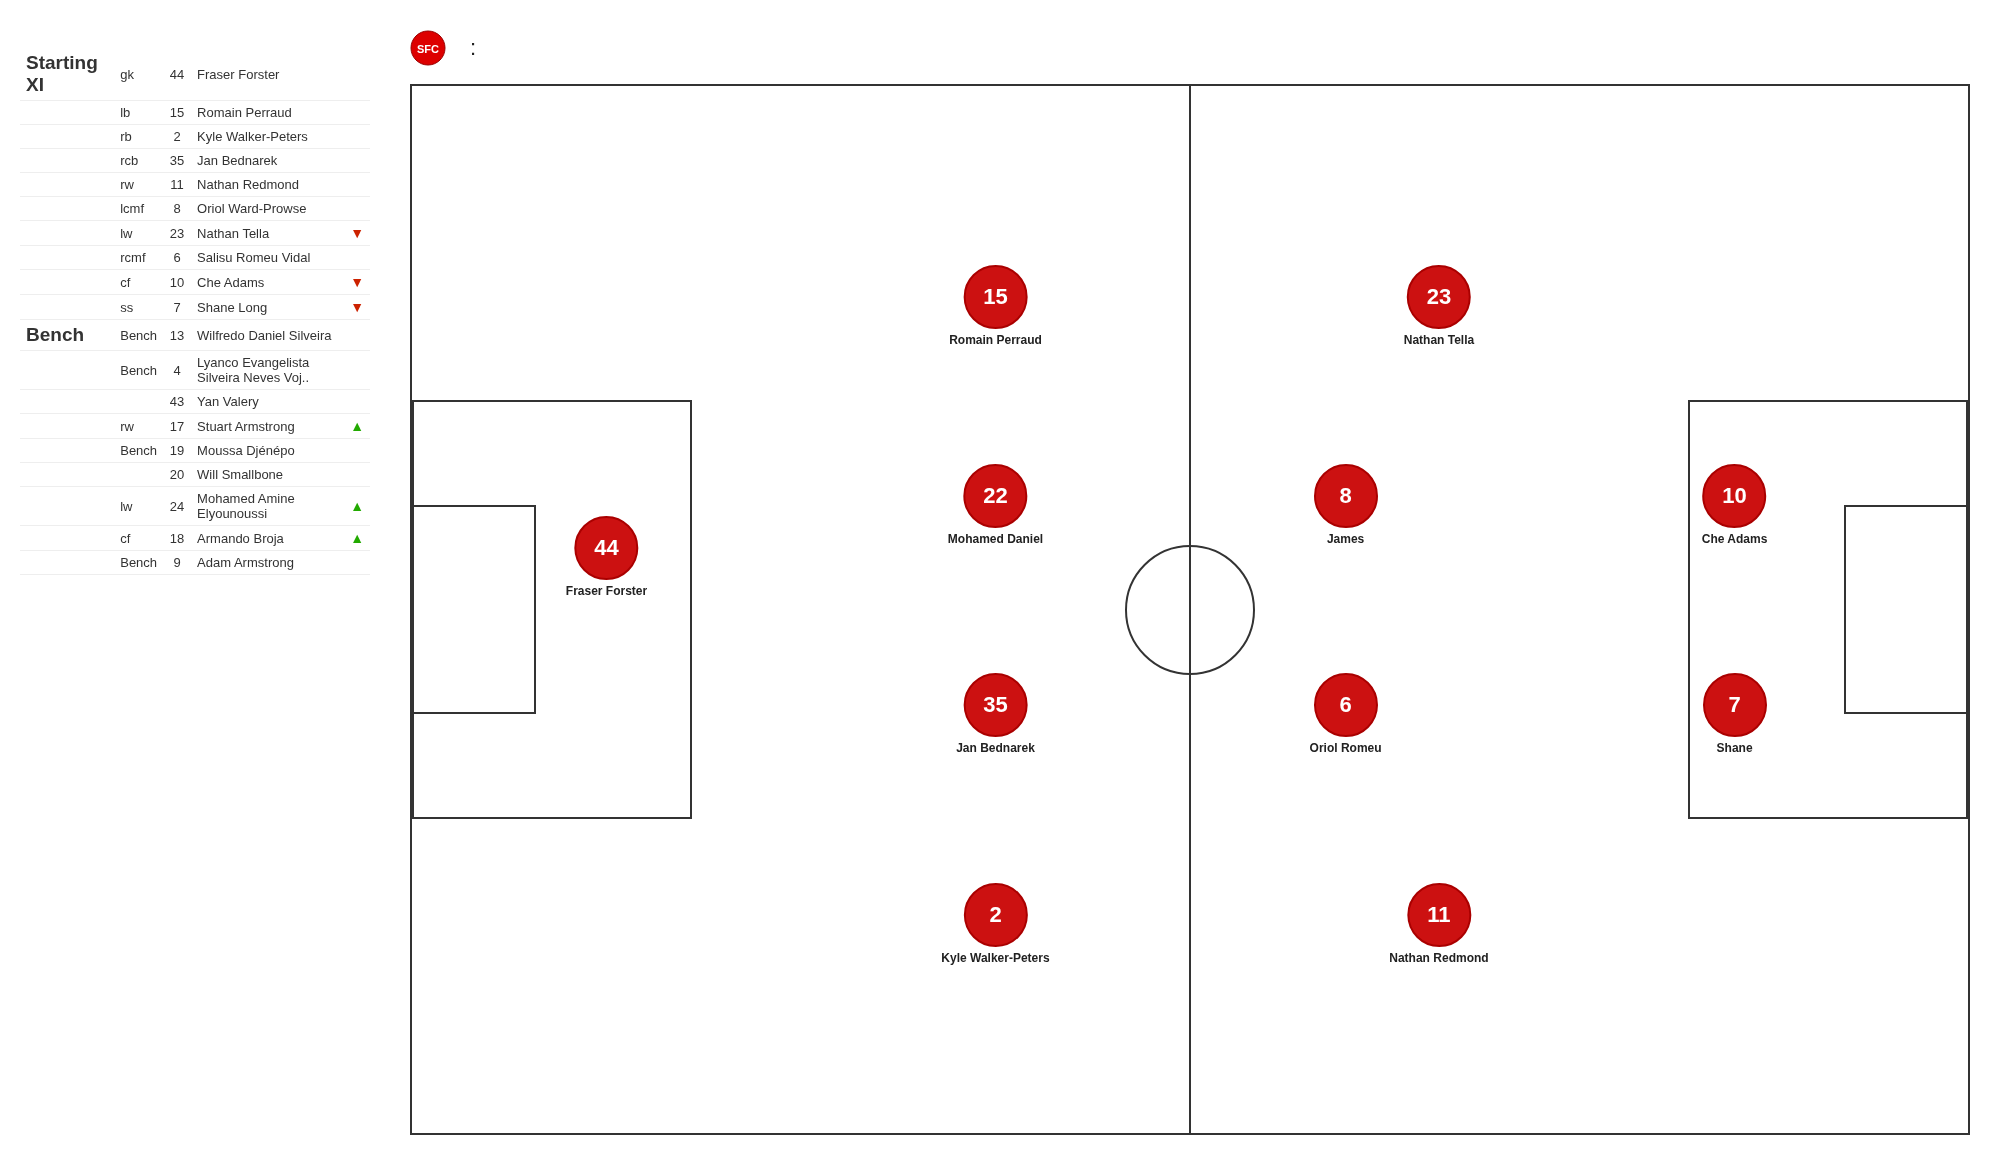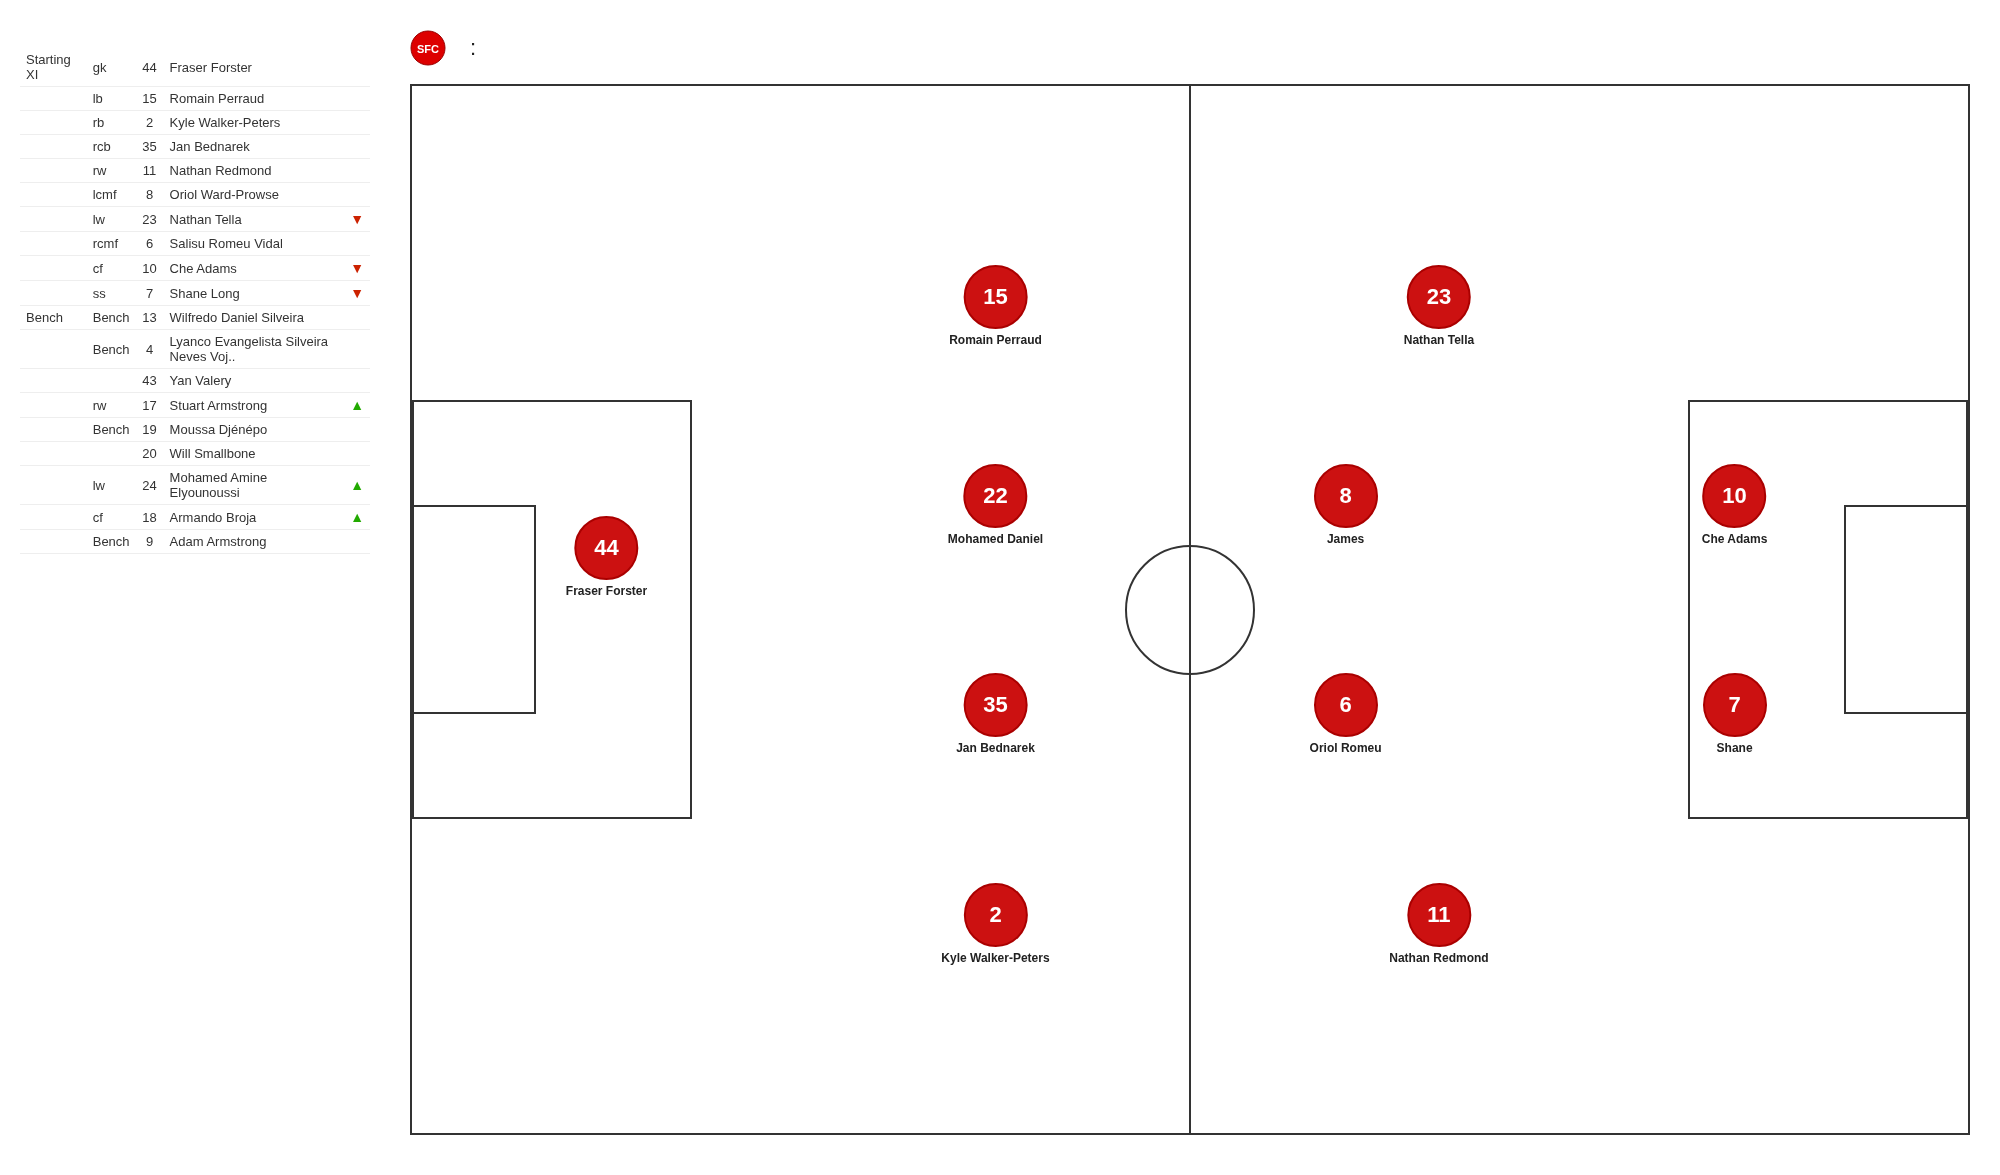--- a/index.html
+++ b/index.html
@@ -39,23 +39,23 @@
       padding: 4px 6px;
       vertical-align: middle;
       color: #333;
     }
 
     .lineup-table tr {
       border-bottom: 1px solid #eee;
     }
 
     .section-label {
-      font-weight: normal;
+      font-weight: bold;
       color: #555;
-      font-size: 13px;
+      font-size: 19px;
     }
 
     .pos-label {
       color: #555;
       text-align: left;
       min-width: 36px;
       margin-left: 36px;
     }
 
     .num-label {

